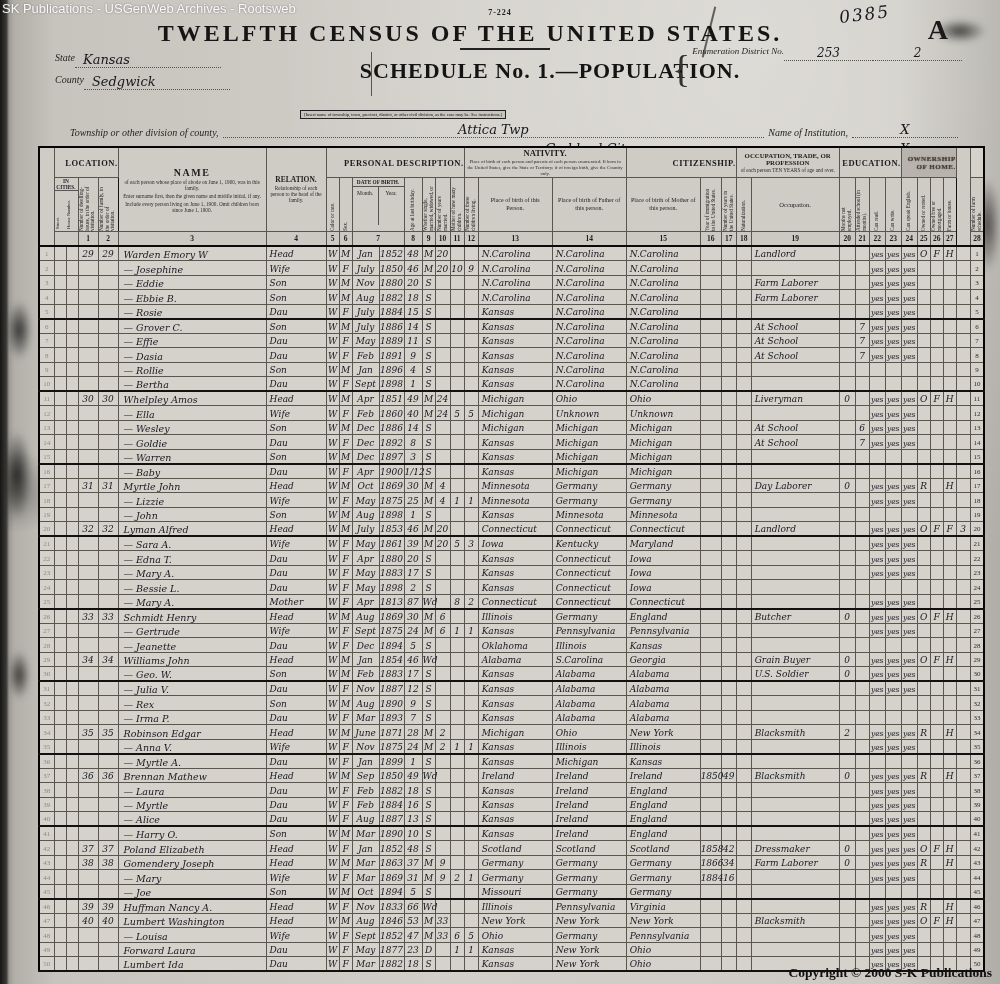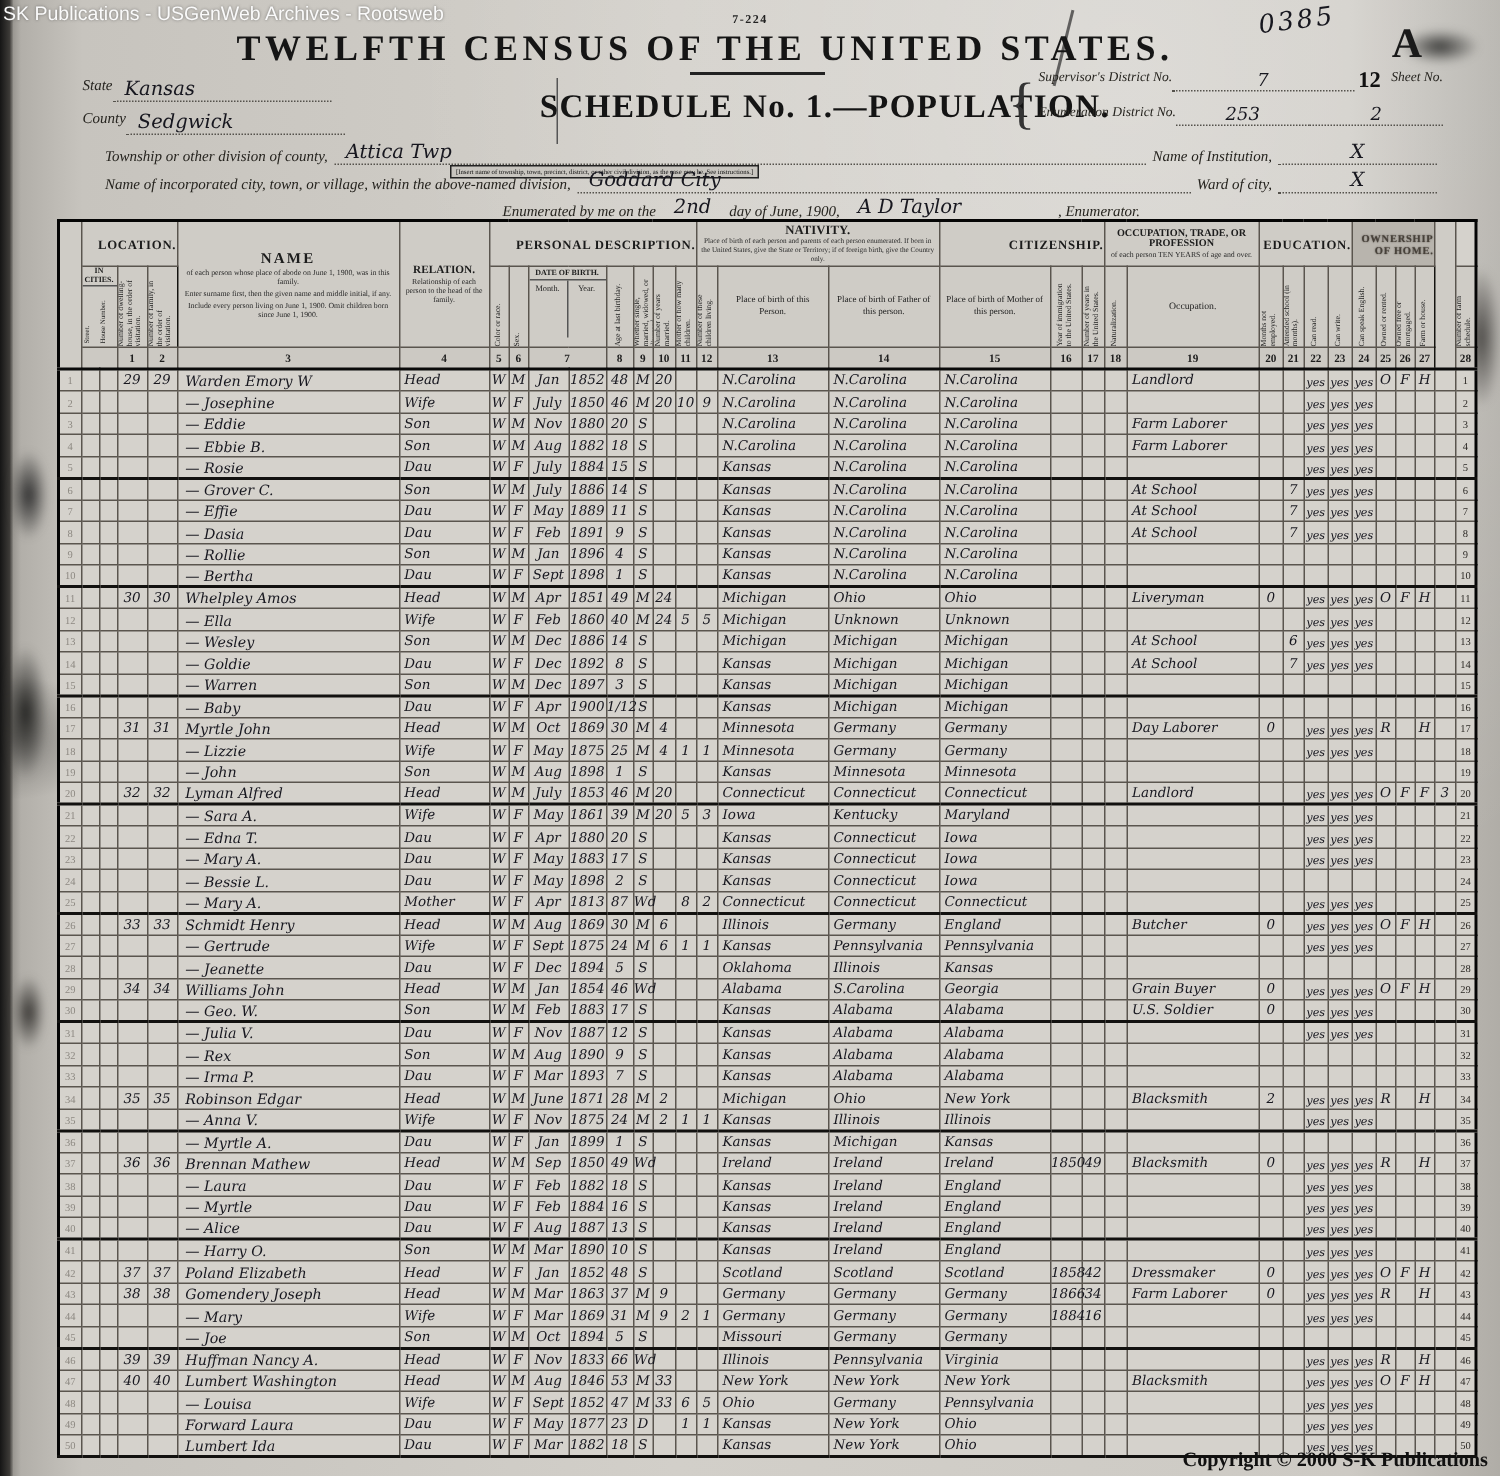--- a/index.html
+++ b/index.html
@@ -28,21 +28,21 @@
   .schedule-title{position:absolute;top:58px;left:340px;width:420px;text-align:center;font-size:22px;font-weight:bold;letter-spacing:1px;color:#141414;}
   .district-block{position:absolute;right:38px;top:46px;width:290px;display:flex;}
   .brace{font-size:38px;font-weight:200;color:#333;line-height:46px;margin-right:2px;}
   .dlines{flex:1;}
   .dlines .plabel{font-size:9px;}
   .dlines .hwv{font-size:12px;min-width:34px;text-align:center;flex:1;}
   .stamp12{font-family:"Liberation Serif",serif;font-style:normal;font-weight:bold;font-size:15px;color:#111;margin:0 3px;}
   .sheetlbl{margin-left:4px;}
   .hline{position:absolute;display:flex;align-items:flex-end;gap:4px;}
   .township-line{left:70px;right:42px;top:94px;}
-  .grow{flex:1;}
+  .grow{flex:1;text-align:center;margin-top:28px;}
   .township-note{position:absolute;left:300px;top:110px;font-size:4.5px;border:1px solid #222;background:#c8c5bf;padding:1px 3px;max-width:330px;color:#111;}
   .city-line{left:70px;right:42px;top:113px;}
   .enum-line{left:335px;right:240px;top:131px;}
   .instv,.wardv{min-width:90px;text-align:center;}
 
   table.census{position:absolute;left:38px;top:146px;width:920px;border-collapse:collapse;table-layout:fixed;background:#d5d2cc;border:2px solid #050505;}
   th,td{border:1px solid #5a554e;padding:0;font-weight:normal;}
   thead{border-bottom:2.5px solid #0a0a0a;}
   thead th{background:#cfccc6;vertical-align:middle;overflow:hidden;}
   .grp{font-size:8.5px;font-weight:bold;letter-spacing:.5px;text-align:right;color:#1b1b1b;}
@@ -109,26 +109,20 @@
       <span class="plabel">County</span>
       <span class="hwv hw">Sedgwick</span>
     </div>
   </div>
 
   <div class="schedule-title">SCHEDULE No. 1.—POPULATION.</div>
 
   <div class="district-block">
     <div class="brace">{</div>
     <div class="dlines">
-      <div class="fline">
-        <span class="plabel">Supervisor's District No.</span>
-        <span class="hwv hw">7</span>
-        <span class="stamp12">12</span>
-        <span class="plabel sheetlbl">Sheet No.</span>
-      </div>
       <div class="fline">
         <span class="plabel">Enumeration District No.</span>
         <span class="hwv hw">253</span>
         <span class="hwv hw">2</span>
       </div>
     </div>
   </div>
 
   <div class="hline township-line">
     <span class="plabel">Township or other division of county,</span>

